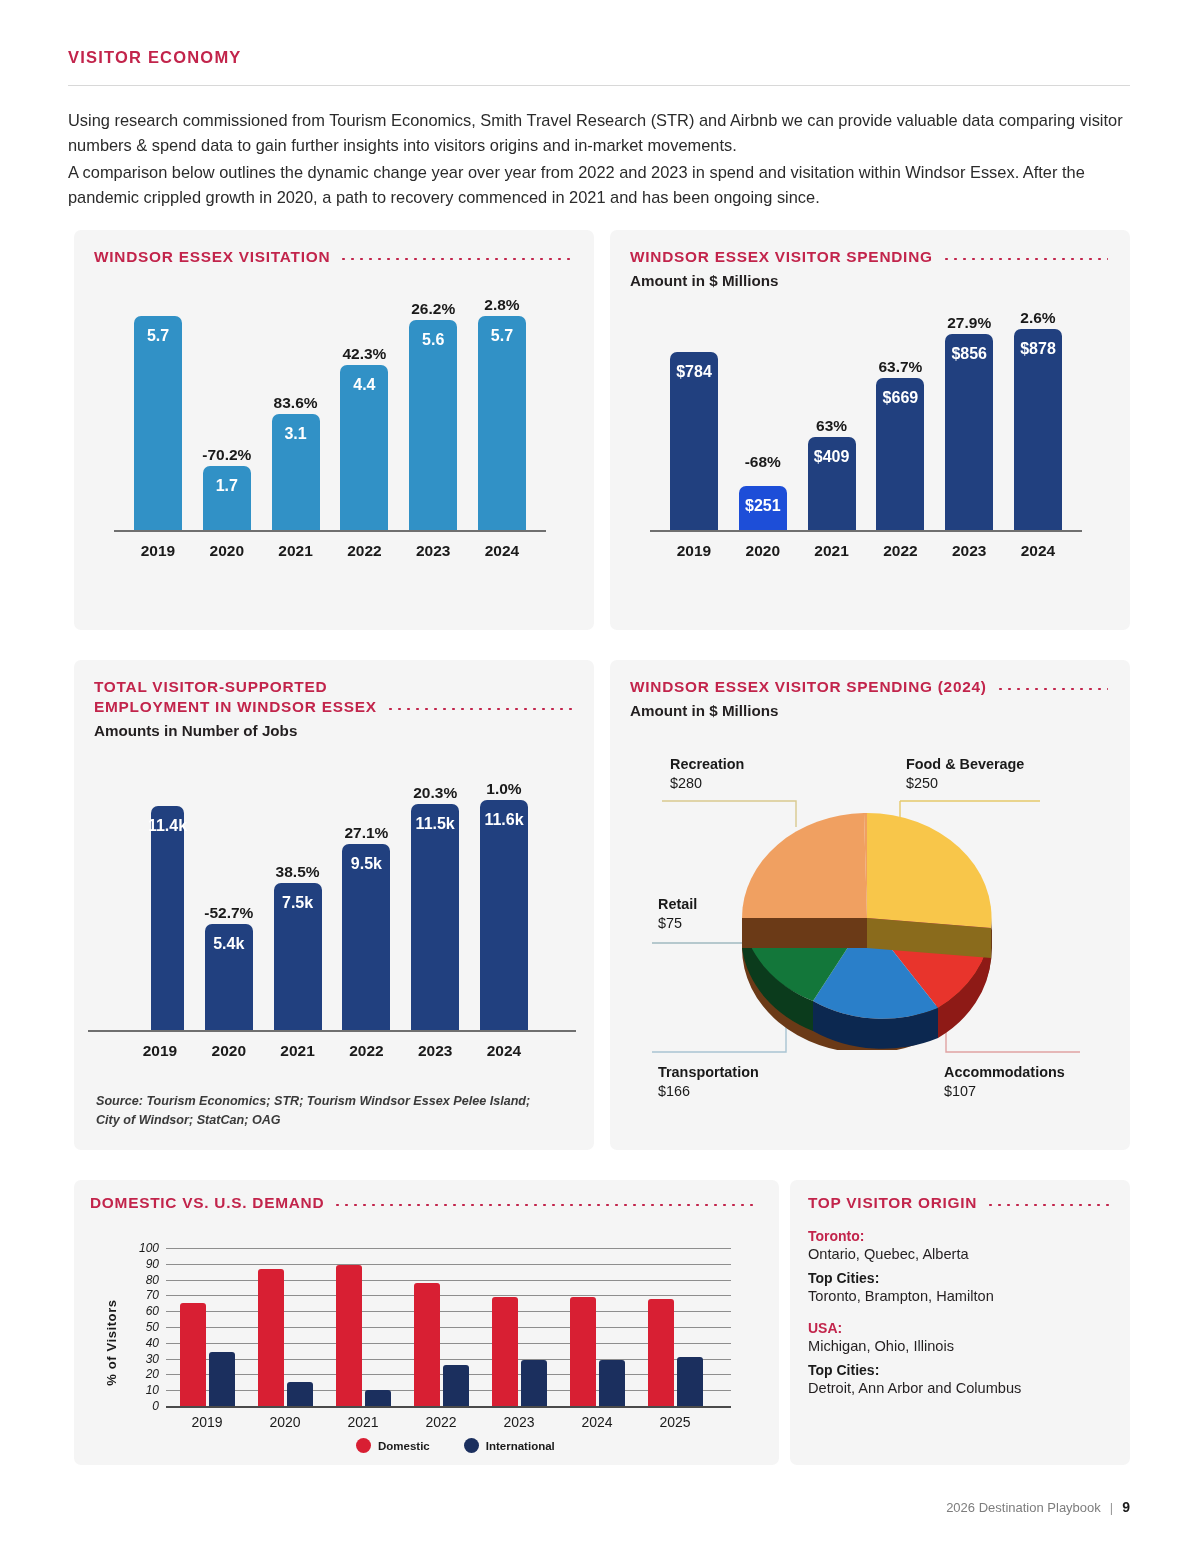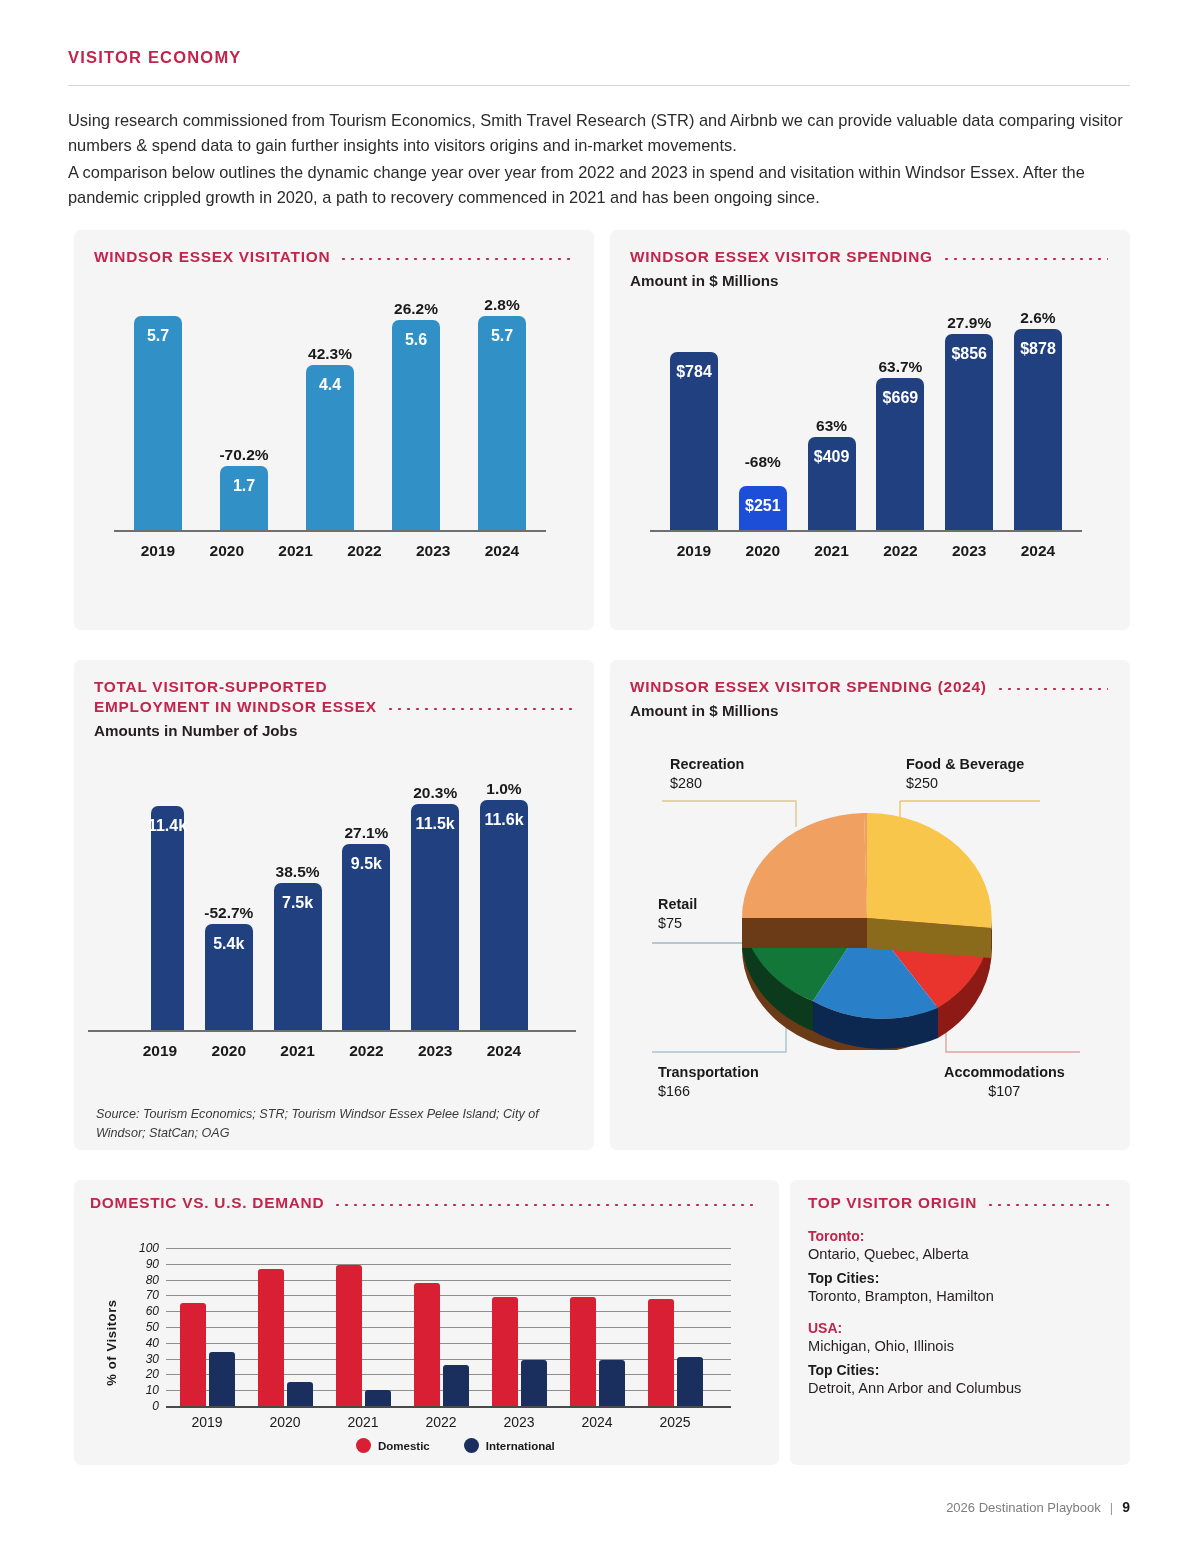--- a/index.html
+++ b/index.html
@@ -155,20 +155,26 @@
           </div>
         </div>
 
         <div class="vbar-col" style="width:48px;">
           <span class="pct" style="bottom:66px;">-70.2%</span>
           <div class="bar" style="height:64px; background:#3191c6;">
             <span class="bar-val">1.7</span>
           </div>
         </div>
 
+        <div class="vbar-col" style="width:48px;">
+          <span class="pct" style="bottom:118px;">83.6%</span>
+          <div class="bar" style="height:116px; background:#3191c6;">
+            <span class="bar-val">3.1</span>
+          </div>
+        </div>
 
         <div class="vbar-col" style="width:48px;">
           <span class="pct" style="bottom:167px;">42.3%</span>
           <div class="bar" style="height:165px; background:#3191c6;">
             <span class="bar-val">4.4</span>
           </div>
         </div>
 
         <div class="vbar-col" style="width:48px;">
           <span class="pct" style="bottom:212px;">26.2%</span>
@@ -321,21 +327,21 @@
       <div class="xlabels" style="left:0; top:12px; width:392px;">
         <span style="width:48px;">2019</span>
         <span style="width:48px;">2020</span>
         <span style="width:48px;">2021</span>
         <span style="width:48px;">2022</span>
         <span style="width:48px;">2023</span>
         <span style="width:48px;">2024</span>
       </div>
     </div>
 
-    <div class="source" style="left:22px; top:445px; width:448px;">Source: Tourism Economics; STR; Tourism Windsor Essex Pelee Island; City of Windsor; StatCan; OAG</div>
+    <div class="source" style="left:22px; top:432px; width:448px;font-weight:bold;">Source: Tourism Economics; STR; Tourism Windsor Essex Pelee Island; City of Windsor; StatCan; OAG</div>
   </div>
 
   <div class="card" style="left:610px; top:660px; width:520px; height:490px;">
     <div style="position:absolute; left:20px; top:18px; right:22px;">
       <div class="title-row">
         <span class="card-title">WINDSOR ESSEX VISITOR SPENDING (2024)</span>
         <span class="dots"></span>
       </div>
       <div class="card-sub">Amount in $ Millions</div>
     </div>
@@ -349,21 +355,21 @@
       <span>$250</span>
     </div>
     <div class="pie-label" style="left:48px; top:235px;">
       <b>Retail</b>
       <span>$75</span>
     </div>
     <div class="pie-label" style="left:48px; top:403px;">
       <b>Transportation</b>
       <span>$166</span>
     </div>
-    <div class="pie-label" style="left:334px; top:403px;text-align:center;">
+    <div class="pie-label" style="left:334px; top:403px;">
       <b>Accommodations</b>
       <span>$107</span>
     </div>
 
     <svg class="leader" width="520" height="490" style="left:0; top:0; pointer-events:none;">
 
       <polyline points="52,141 186,141 186,167" fill="none" stroke="#d9c98f" stroke-width="1.4"></polyline>
 
       <polyline points="290,141 430,141 430,141" fill="none" stroke="#e5c96a" stroke-width="1.4"></polyline>
       <polyline points="290,141 290,167" fill="none" stroke="#e5c96a" stroke-width="1.4"></polyline>

